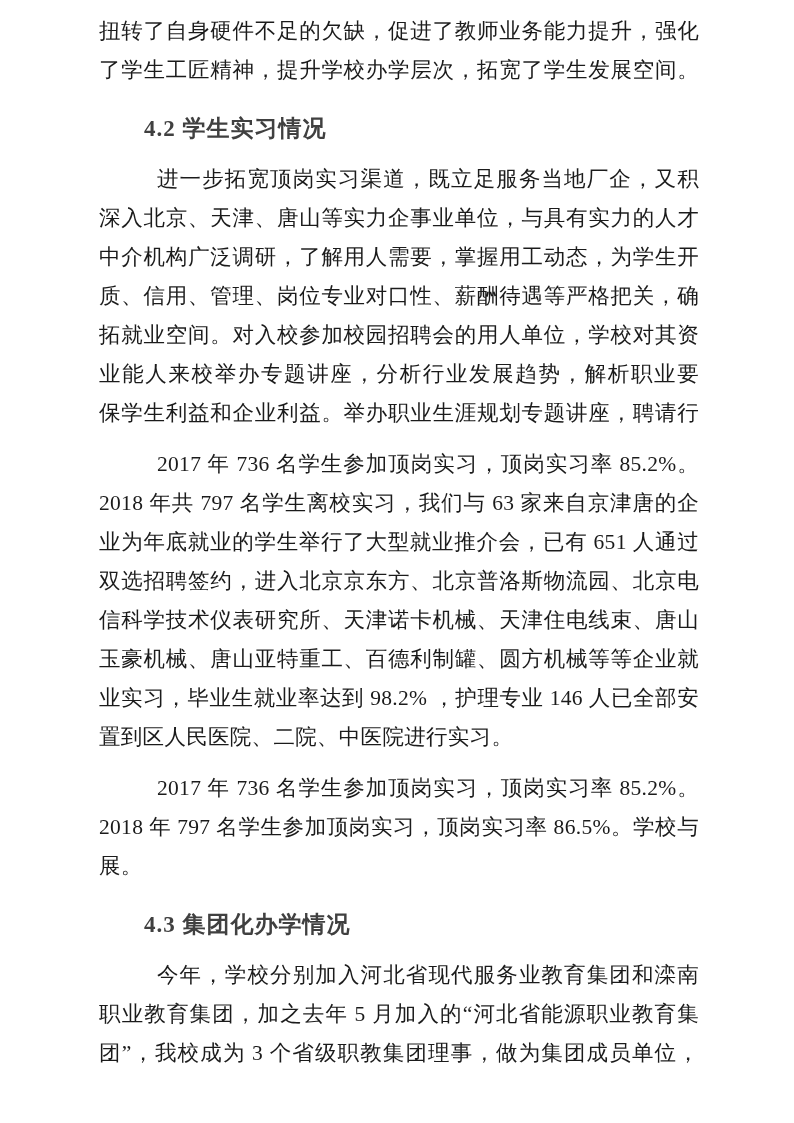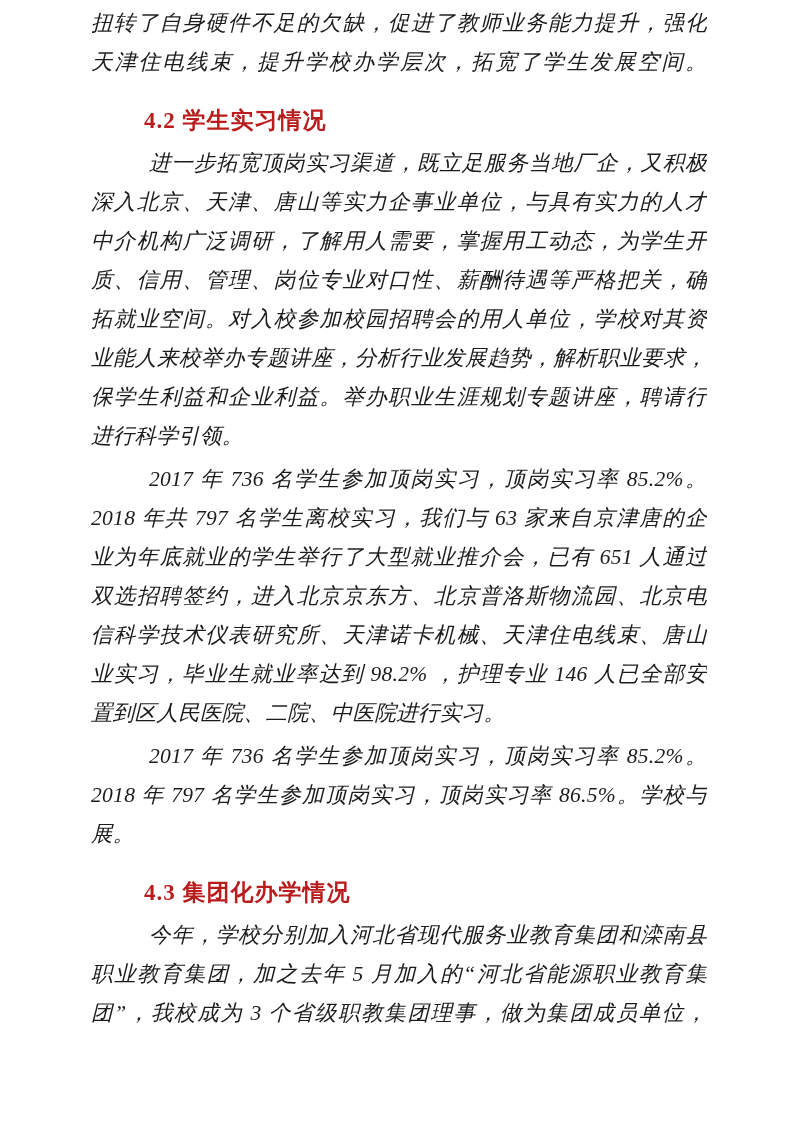--- a/index.html
+++ b/index.html
@@ -18,69 +18,69 @@
   .doc {
     position: absolute;
     left: 87px;
     top: 0;
     width: 624px;
     color: #1b1b1b;
     font-size: 21.5px;
     line-height: 39px;
     letter-spacing: 0.3px;
   }
-  .para { margin: 4px; font-style: italic; }
+  .para { margin: 12px; }
   .line {
     height: 39px;
     overflow: hidden;
     text-align: left;
   }
   .line.j {
     text-align: justify;
     text-align-last: justify;
     
     text-justify: inter-character;
   }
   .line.ind { text-indent: 58px; }
   .heading {
     font-weight: bold;
     font-size: 23px;
     line-height: 39px;
     margin-top: 19px;
     text-indent: 57px;
-    color: #b91c1c;
+    color: #404040;
     letter-spacing: 1px;
   }
 </style>
 </head>
 <body>
 
 <div class="page">
   <div class="doc">
       <div class="para">
         <div class="line j">扭转了自身硬件不足的欠缺，促进了教师业务能力提升，强化</div>
-        <div class="line j">天津住电线束，提升学校办学层次，拓宽了学生发展空间。</div>
+        <div class="line j">了学生工匠精神，提升学校办学层次，拓宽了学生发展空间。</div>
       </div>
       <div class="heading">4.2 学生实习情况</div>
       <div class="para">
         <div class="line j ind">进一步拓宽顶岗实习渠道，既立足服务当地厂企，又积极</div>
         <div class="line j">深入北京、天津、唐山等实力企事业单位，与具有实力的人才</div>
         <div class="line j">中介机构广泛调研，了解用人需要，掌握用工动态，为学生开</div>
         <div class="line j">质、信用、管理、岗位专业对口性、薪酬待遇等严格把关，确</div>
         <div class="line j">拓就业空间。对入校参加校园招聘会的用人单位，学校对其资</div>
         <div class="line j">业能人来校举办专题讲座，分析行业发展趋势，解析职业要求，</div>
         <div class="line j">保学生利益和企业利益。举办职业生涯规划专题讲座，聘请行</div>
-        <div class="line">进行科学引领。</div>
       </div>
       <div class="para">
         <div class="line j ind">2017 年 736 名学生参加顶岗实习，顶岗实习率 85.2%。</div>
         <div class="line j">2018 年共 797 名学生离校实习，我们与 63 家来自京津唐的企</div>
         <div class="line j">业为年底就业的学生举行了大型就业推介会，已有 651 人通过</div>
         <div class="line j">双选招聘签约，进入北京京东方、北京普洛斯物流园、北京电</div>
         <div class="line j">信科学技术仪表研究所、天津诺卡机械、天津住电线束、唐山</div>
+        <div class="line j">玉豪机械、唐山亚特重工、百德利制罐、圆方机械等等企业就</div>
         <div class="line j">业实习，毕业生就业率达到 98.2% ，护理专业 146 人已全部安</div>
         <div class="line">置到区人民医院、二院、中医院进行实习。</div>
       </div>
       <div class="para">
         <div class="line j ind">2017 年 736 名学生参加顶岗实习，顶岗实习率 85.2%。</div>
         <div class="line j">2018 年 797 名学生参加顶岗实习，顶岗实习率 86.5%。学校与</div>
         <div class="line">展。</div>
       </div>
       <div class="heading">4.3 集团化办学情况</div>
       <div class="para">

